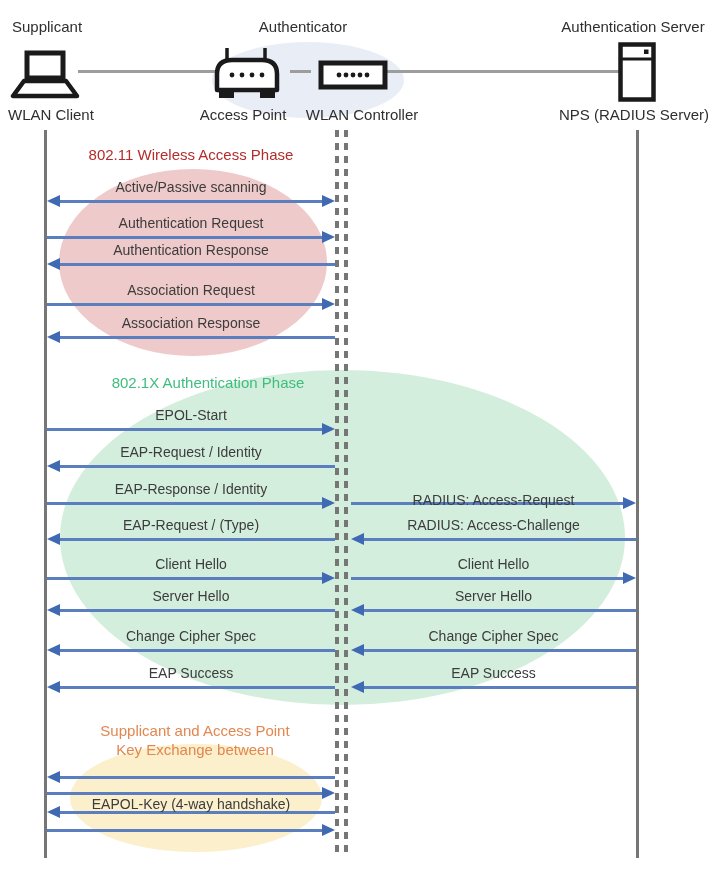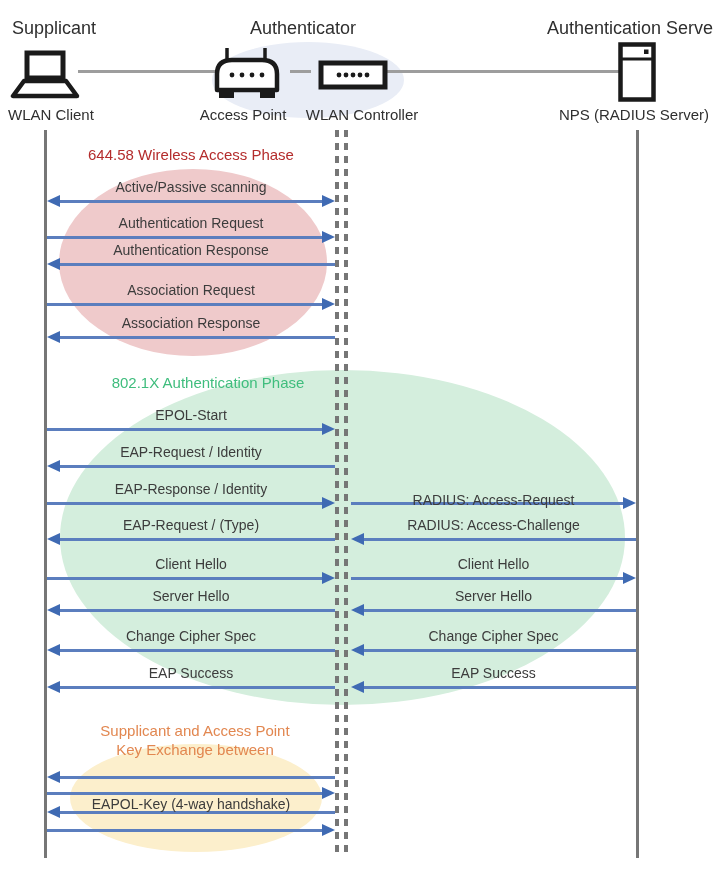--- a/index.html
+++ b/index.html
@@ -2,21 +2,21 @@
 <html><head>
 <meta charset="utf-8">
 <style>
   html,body{margin:0;padding:0;background:#ffffff;}
   .canvas{
     position:relative;width:713px;height:875px;background:#ffffff;overflow:hidden;
     font-family:"Liberation Sans",sans-serif;color:#3b3b3b;
     --arrow-line:#5b7ebe;--arrow-head:#3f6ab3;--lifeline:#767676;
   }
   .txt{position:absolute;white-space:nowrap;}
-  .role{font-size:18px;color:#2f2f2f;}
+  .role{font-size:15px;color:#2f2f2f;}
   .role-supplicant{left:12px;top:18px;}
   .role-authenticator{left:159px;top:18px;width:288px;text-align:center;}
   .role-authserver{left:523px;top:18px;width:220px;text-align:center;}
   .actor-label{font-size:15px;color:#2f2f2f;top:106px;}
   .actor-wlanclient{left:8px;}
   .actor-ap{left:163px;width:160px;text-align:center;}
   .actor-controller{left:282px;width:160px;text-align:center;}
   .actor-nps{left:524px;width:220px;text-align:center;}
   .hdr-ellipse{position:absolute;left:212px;top:42px;width:192px;height:76px;border-radius:50%;}
   .connector{position:absolute;top:70px;height:3px;background:#9d9d9d;}
@@ -109,21 +109,21 @@
 
   <div class="phase-ellipse el-0" id="ellipse-0" style="background: rgb(239, 202, 203);"></div>
   <div class="phase-ellipse el-1" id="ellipse-1" style="background: rgb(212, 238, 221);"></div>
   <div class="phase-ellipse el-2" id="ellipse-2" style="background: rgb(252, 239, 204);"></div>
 
   <div class="lifeline solid ll-left"></div>
   <div class="lifeline dashed ll-mid1"></div>
   <div class="lifeline dashed ll-mid2"></div>
   <div class="lifeline solid ll-right"></div>
 
-  <div class="phase-title pt-0" id="phase-title-0" style="color: rgb(180, 44, 44);">644.58 Wireless Access Phase</div>
+  <div class="phase-title pt-0" id="phase-title-0" style="color: rgb(180, 44, 44);">802.11 Wireless Access Phase</div>
   <div class="phase-title pt-1" id="phase-title-1" style="color: rgb(63, 189, 125);">802.1X Authentication Phase</div>
   <div class="phase-title pt-2" id="phase-title-2" style="color: rgb(226, 135, 80);">
     <div>Supplicant and Access Point</div>
     <div>Key Exchange between</div>
   </div>
 
   <div id="messages">
       <div class="arrow" style="left: 47px; top: 194px; width: 288px;">
         <div class="line" style="left: 8px; width: 272px;"></div>
         <div class="head l"></div>

